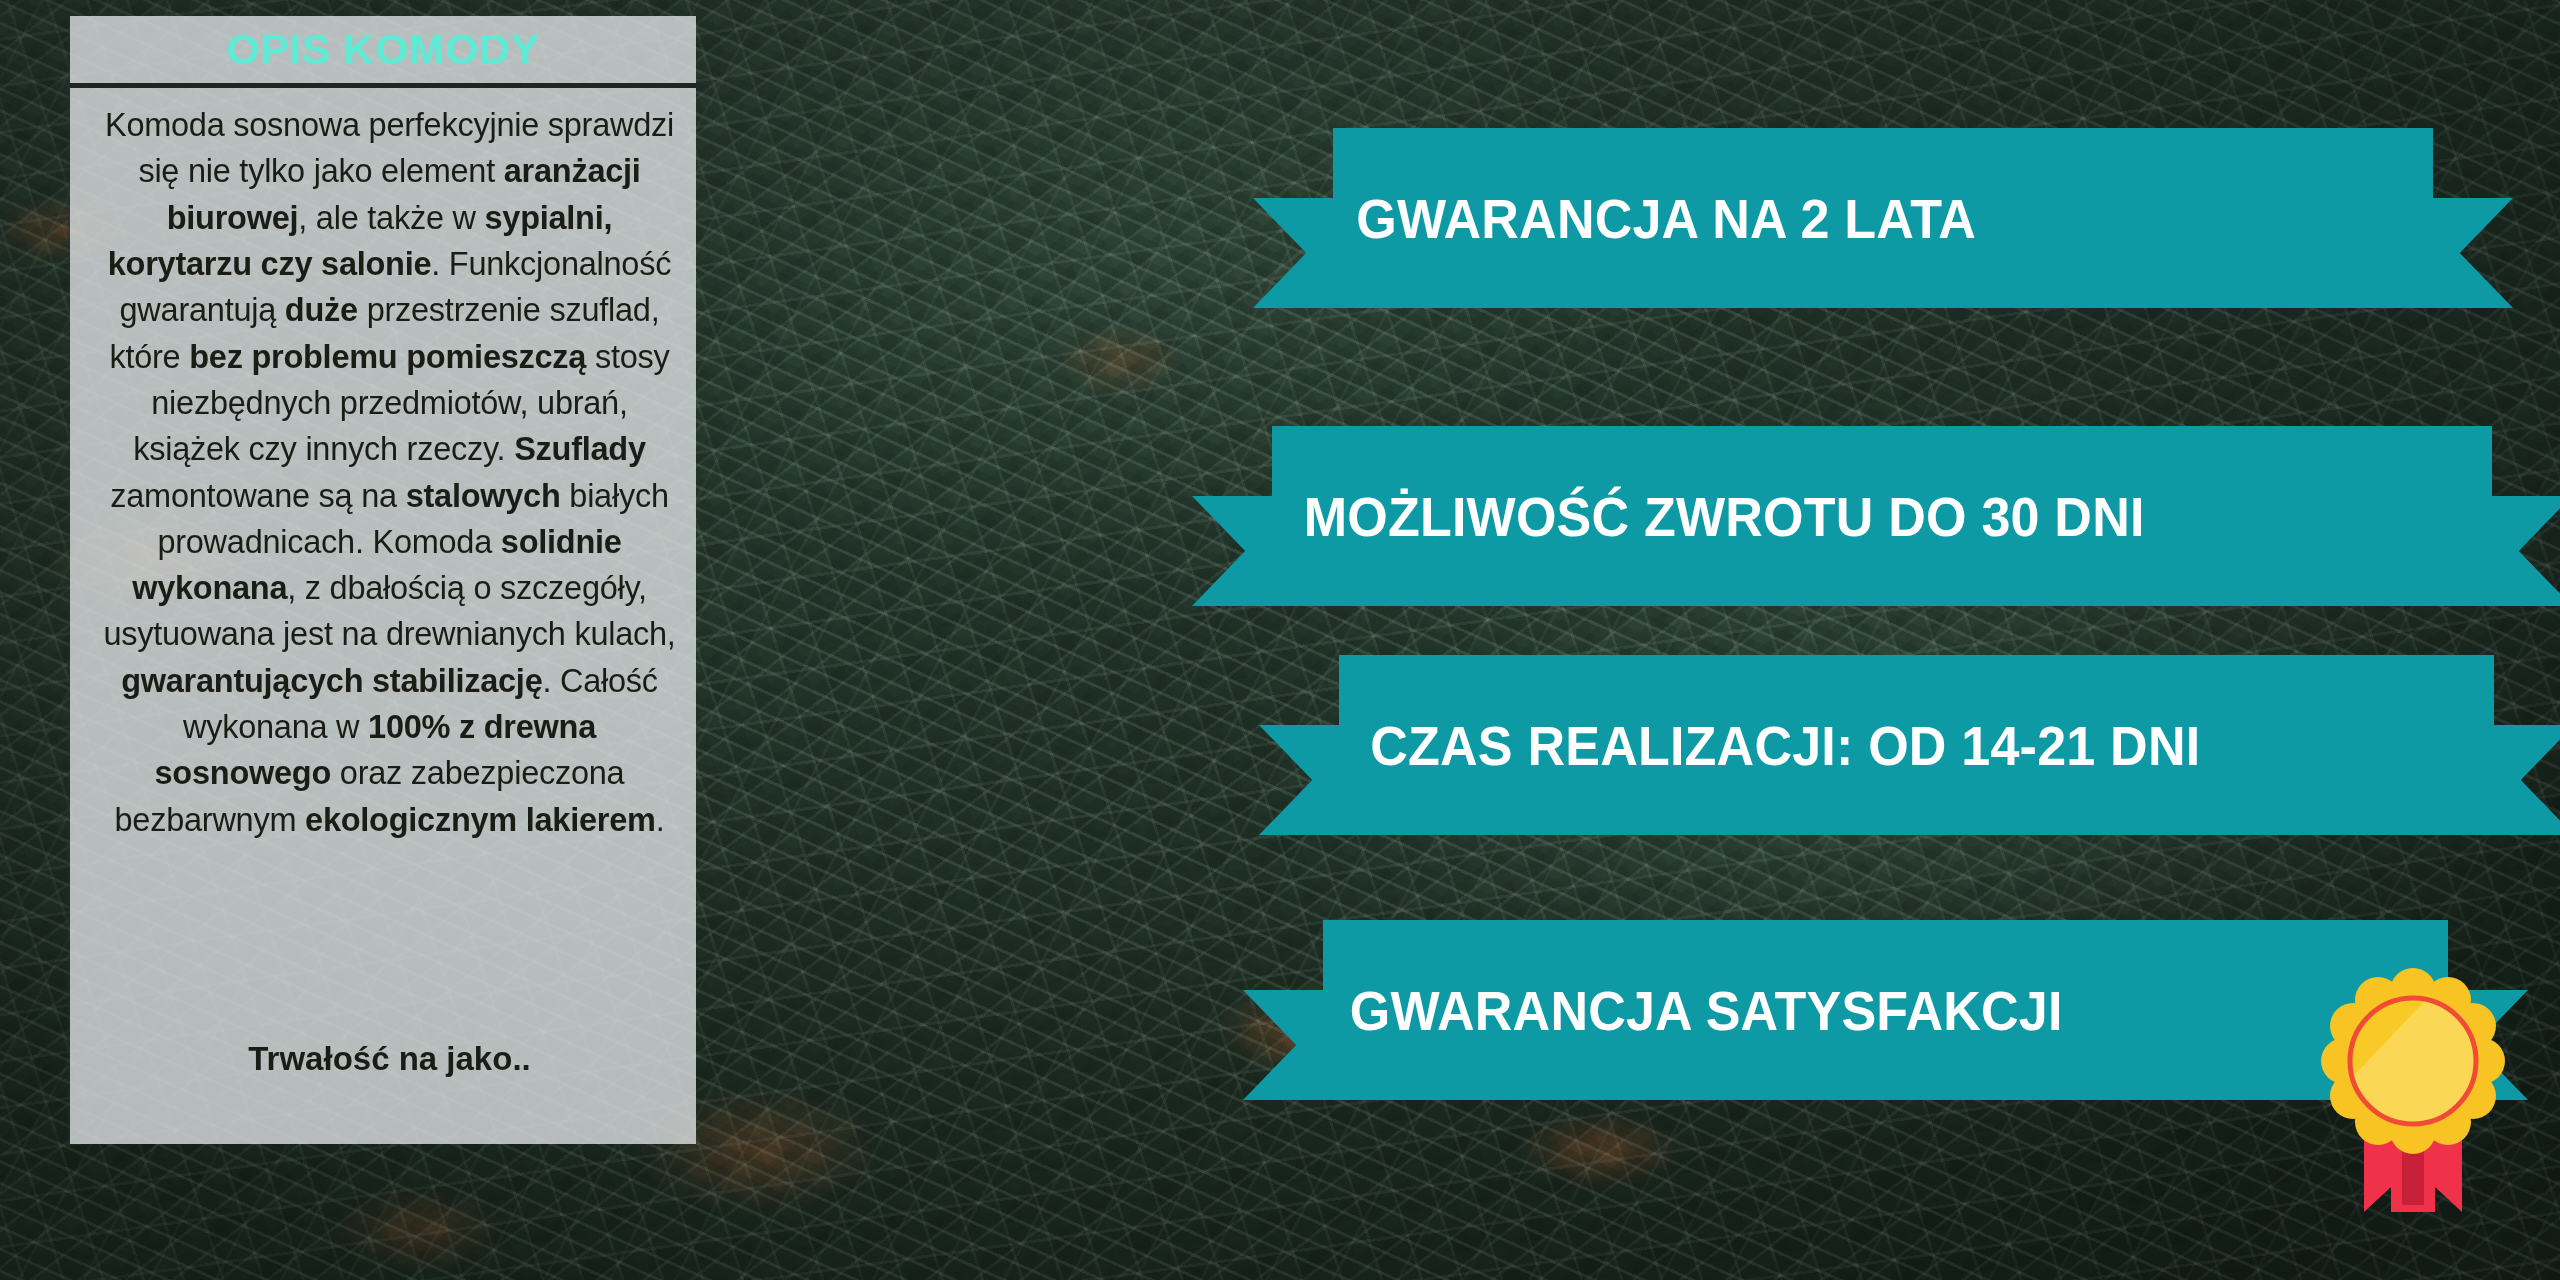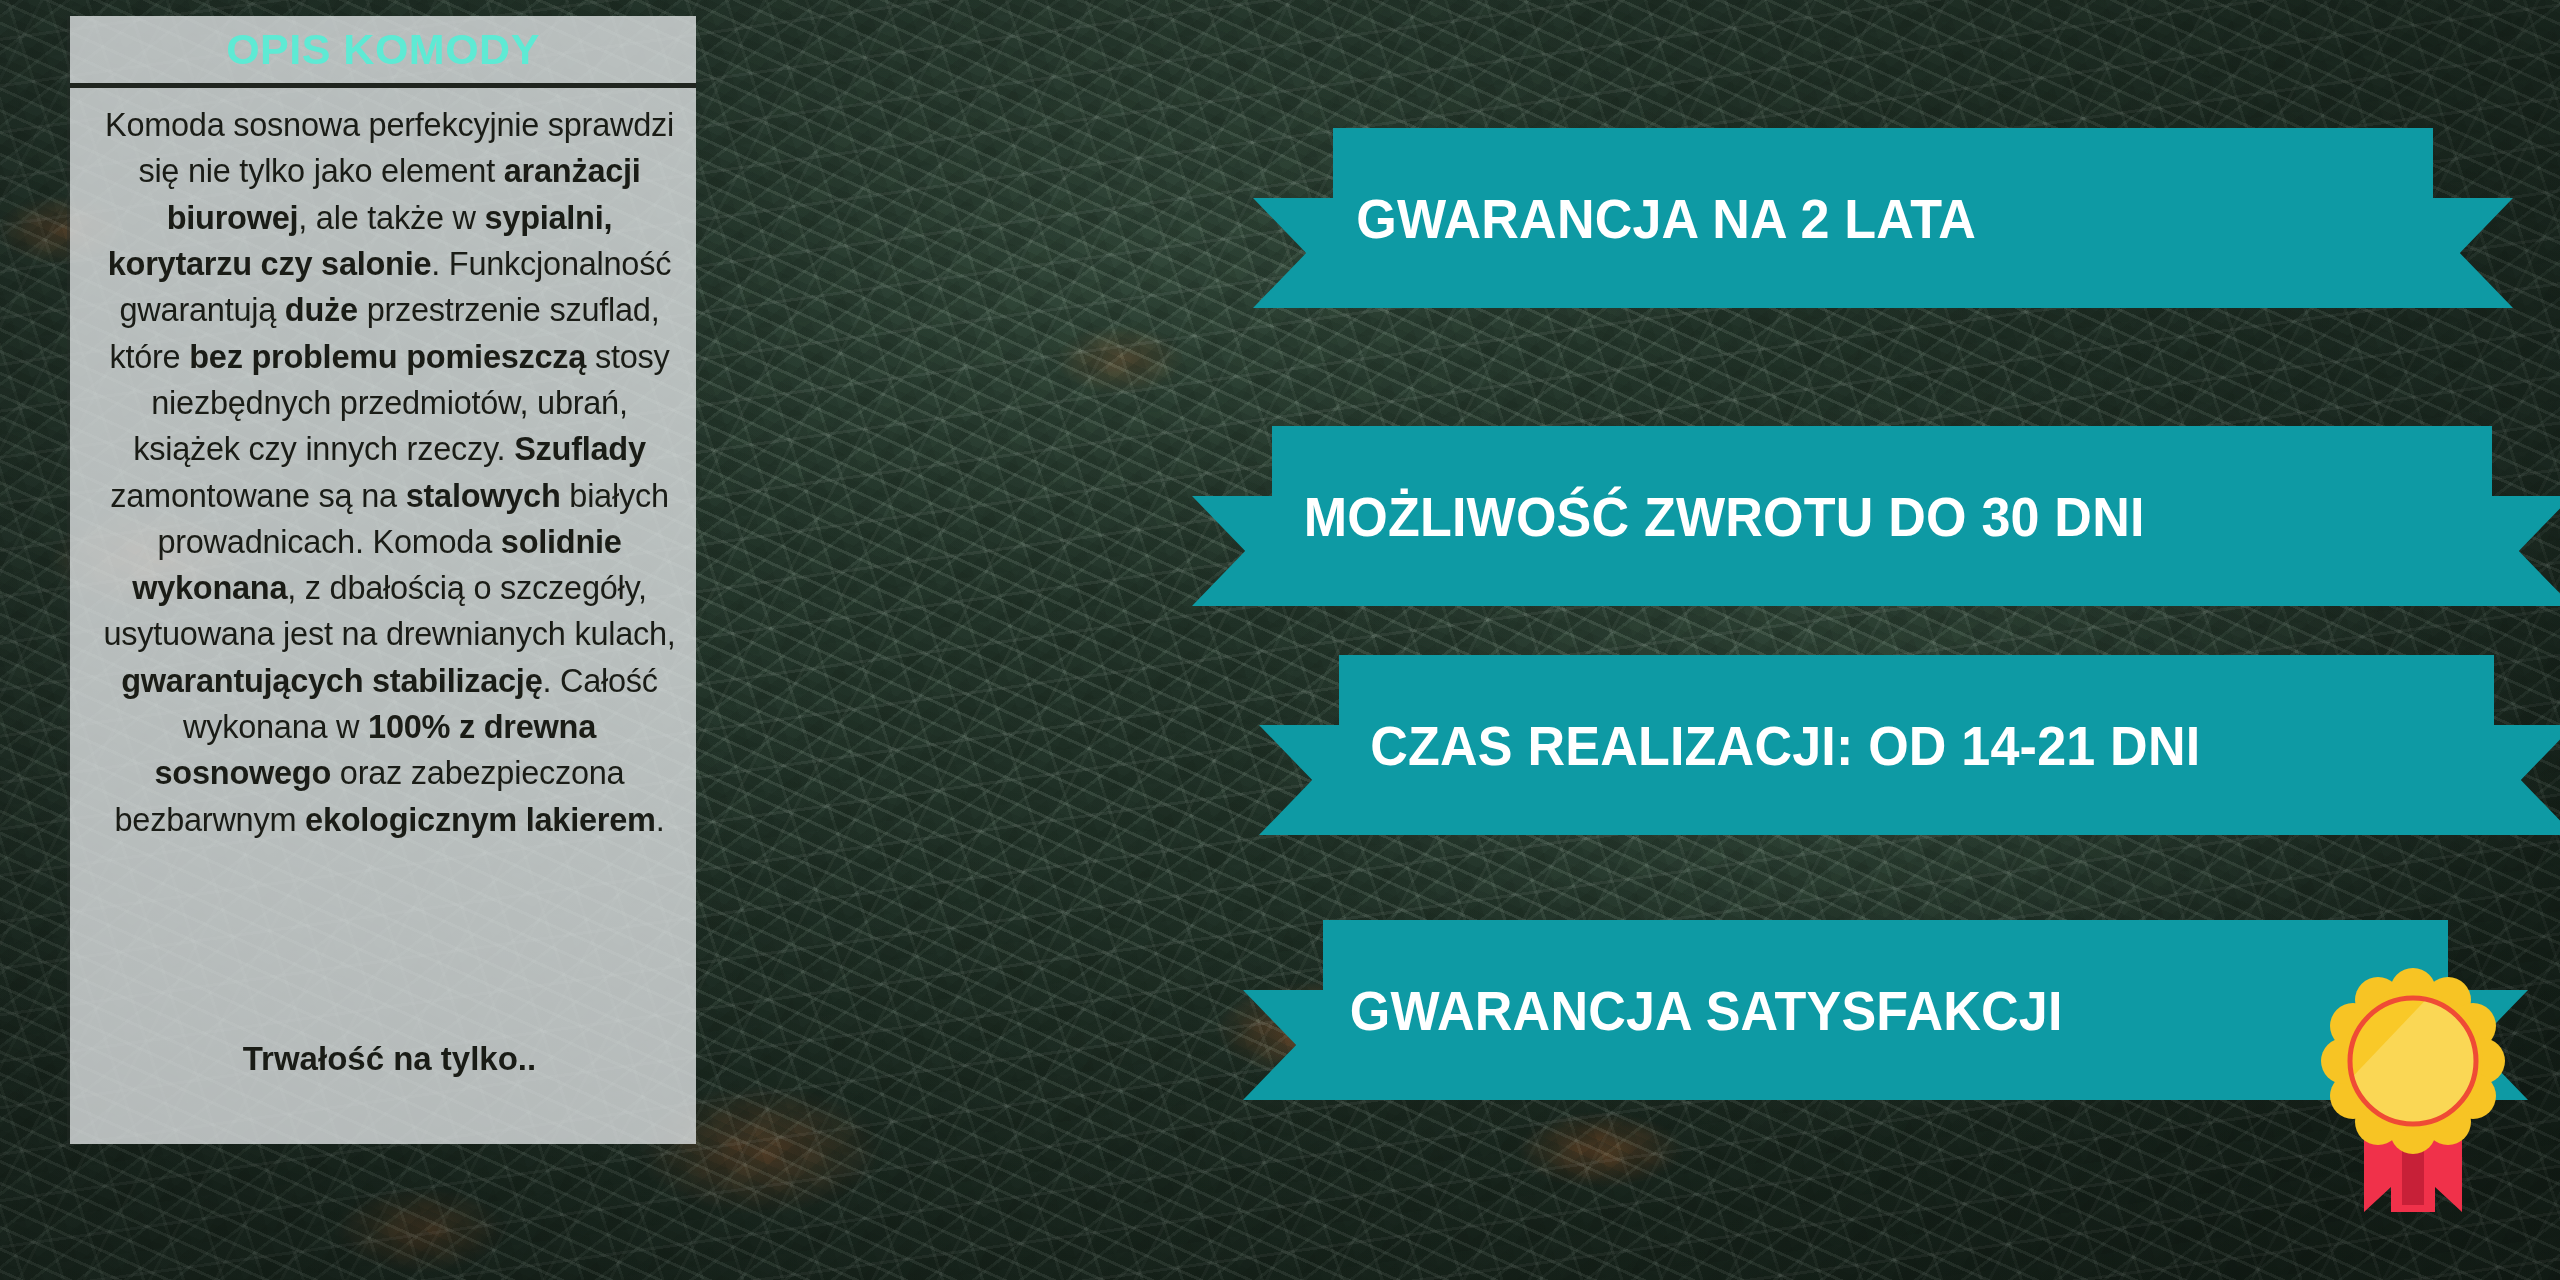--- a/index.html
+++ b/index.html
@@ -173,21 +173,21 @@
 
   <div id="bg"></div>
   <div id="bgveil"></div>
 
   <section id="panel">
     <div id="panel-head">
       <h1 id="panel-title">OPIS KOMODY</h1>
     </div>
     <div id="panel-body">
       <p id="desc"><span>Komoda sosnowa perfekcyjnie sprawdzi się nie tylko jako element </span><b>aranżacji biurowej</b><span>, ale także w </span><b>sypialni, korytarzu czy salonie</b><span>. Funkcjonalność gwarantują </span><b>duże</b><span> przestrzenie szuflad, które </span><b>bez problemu pomieszczą</b><span> stosy niezbędnych przedmiotów, ubrań, książek czy innych rzeczy. </span><b>Szuflady</b><span> zamontowane są na </span><b>stalowych</b><span> białych prowadnicach. Komoda </span><b>solidnie wykonana</b><span>, z dbałością o szczegóły, usytuowana jest na drewnianych kulach, </span><b>gwarantujących stabilizację</b><span>. Całość wykonana w </span><b>100% z drewna sosnowego</b><span> oraz zabezpieczona bezbarwnym </span><b>ekologicznym lakierem</b><span>.</span></p>
-      <p id="signature">Trwałość na tylko..</p>
+      <p id="signature">Trwałość na jako..</p>
     </div>
   </section>
 
   <div id="ribbons">
       <div class="ribbon" style="--teal: #0E9AA4; left: 1333px; top: 128px; width: 1100px;">
         <div class="tail tail-left"></div>
         <div class="tail tail-right"></div>
         <div class="plate">
           <span style="font-size: 56px;">GWARANCJA NA 2 LATA</span>
         </div>

